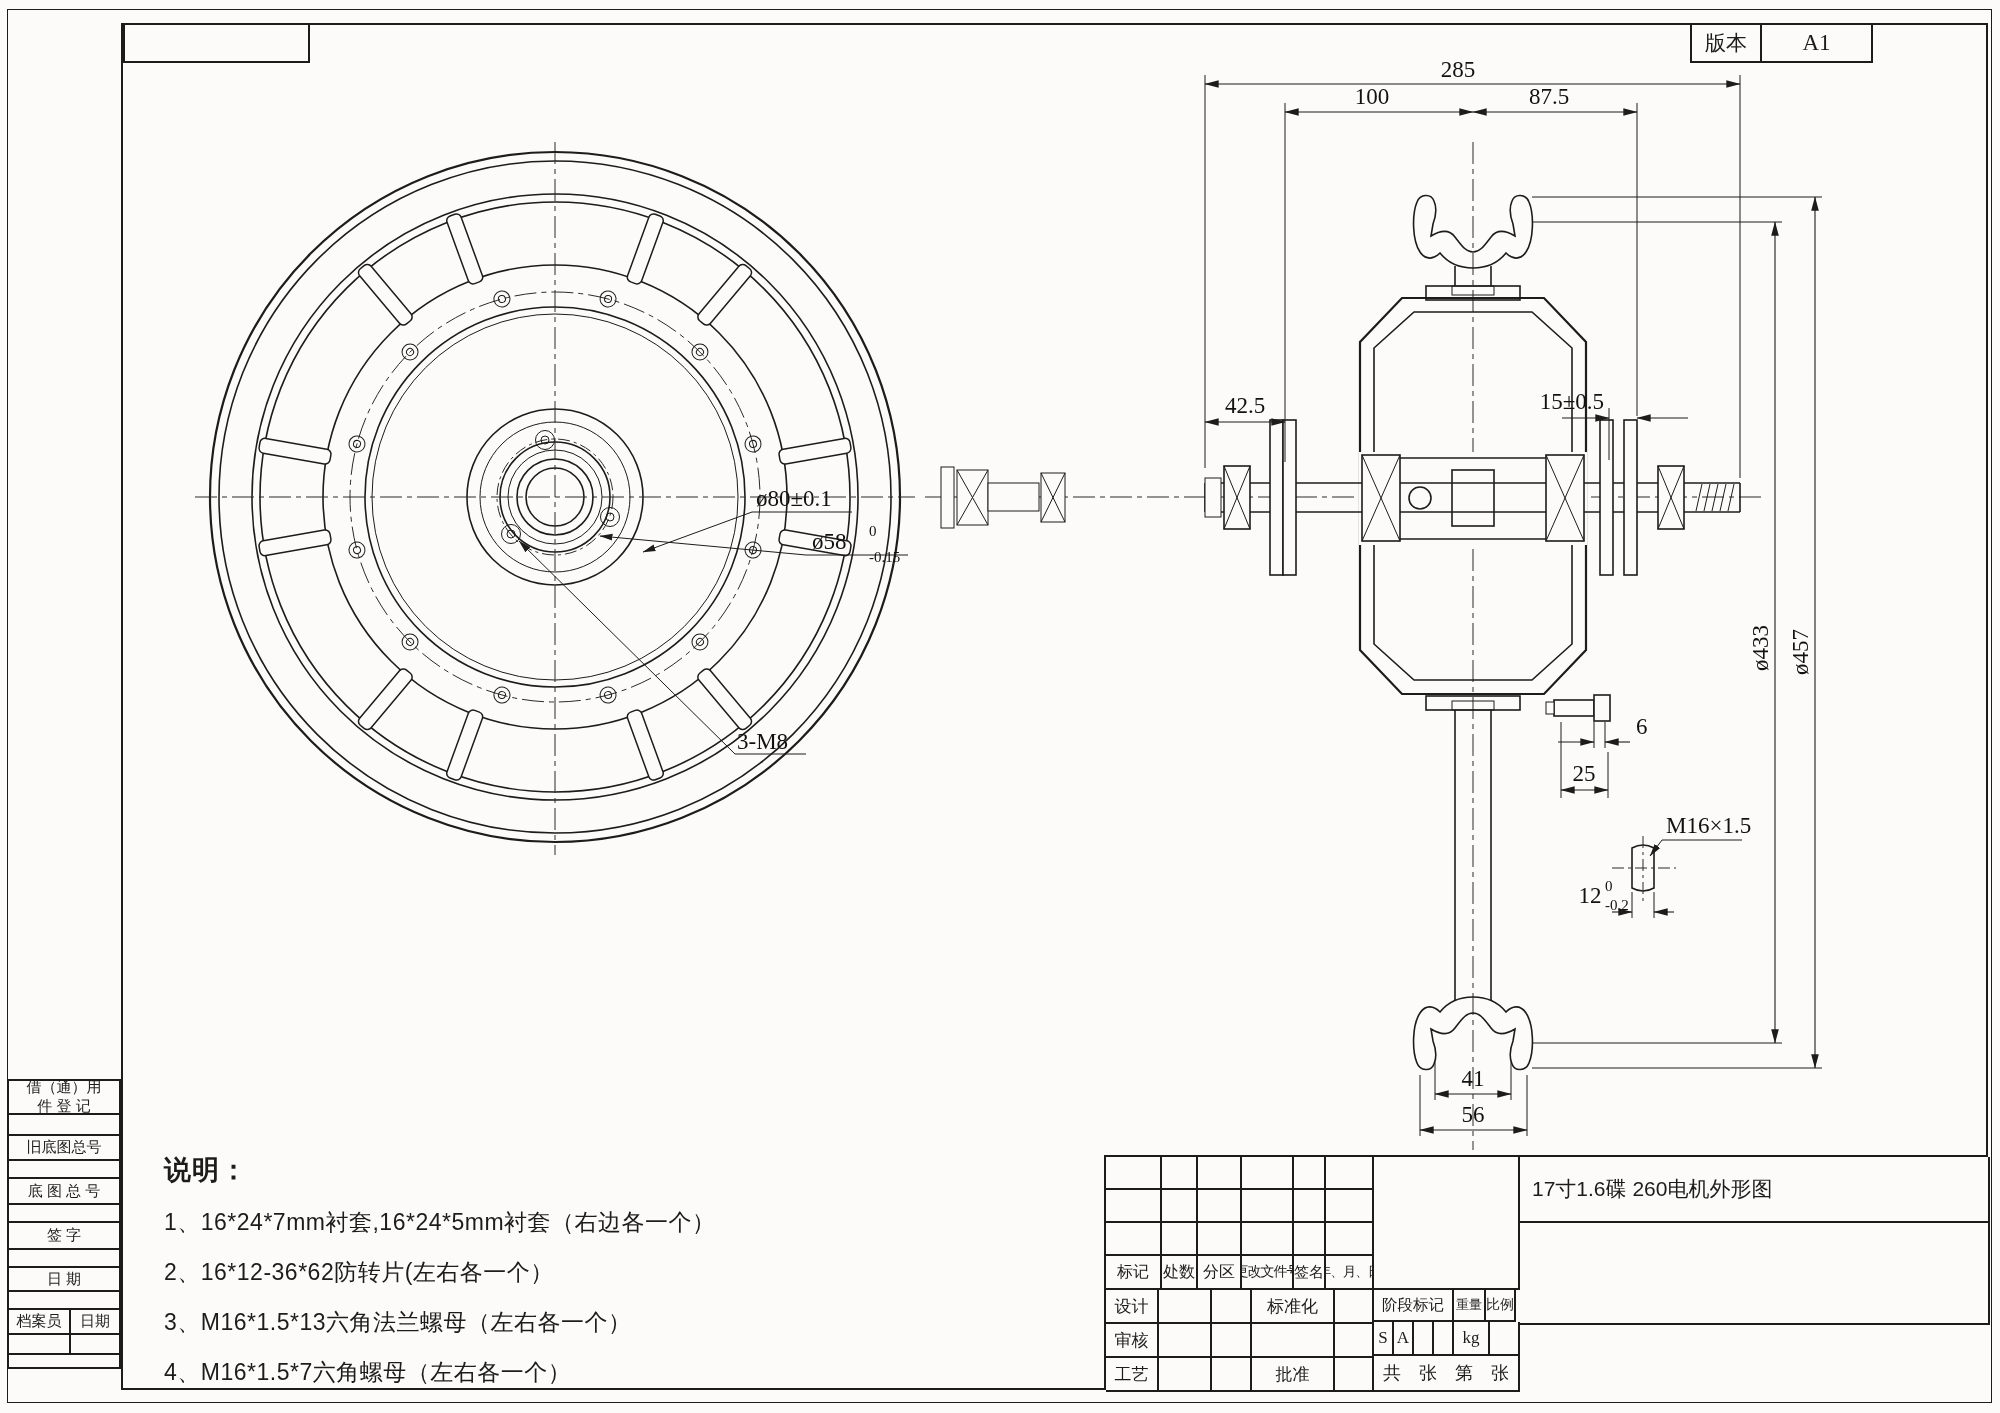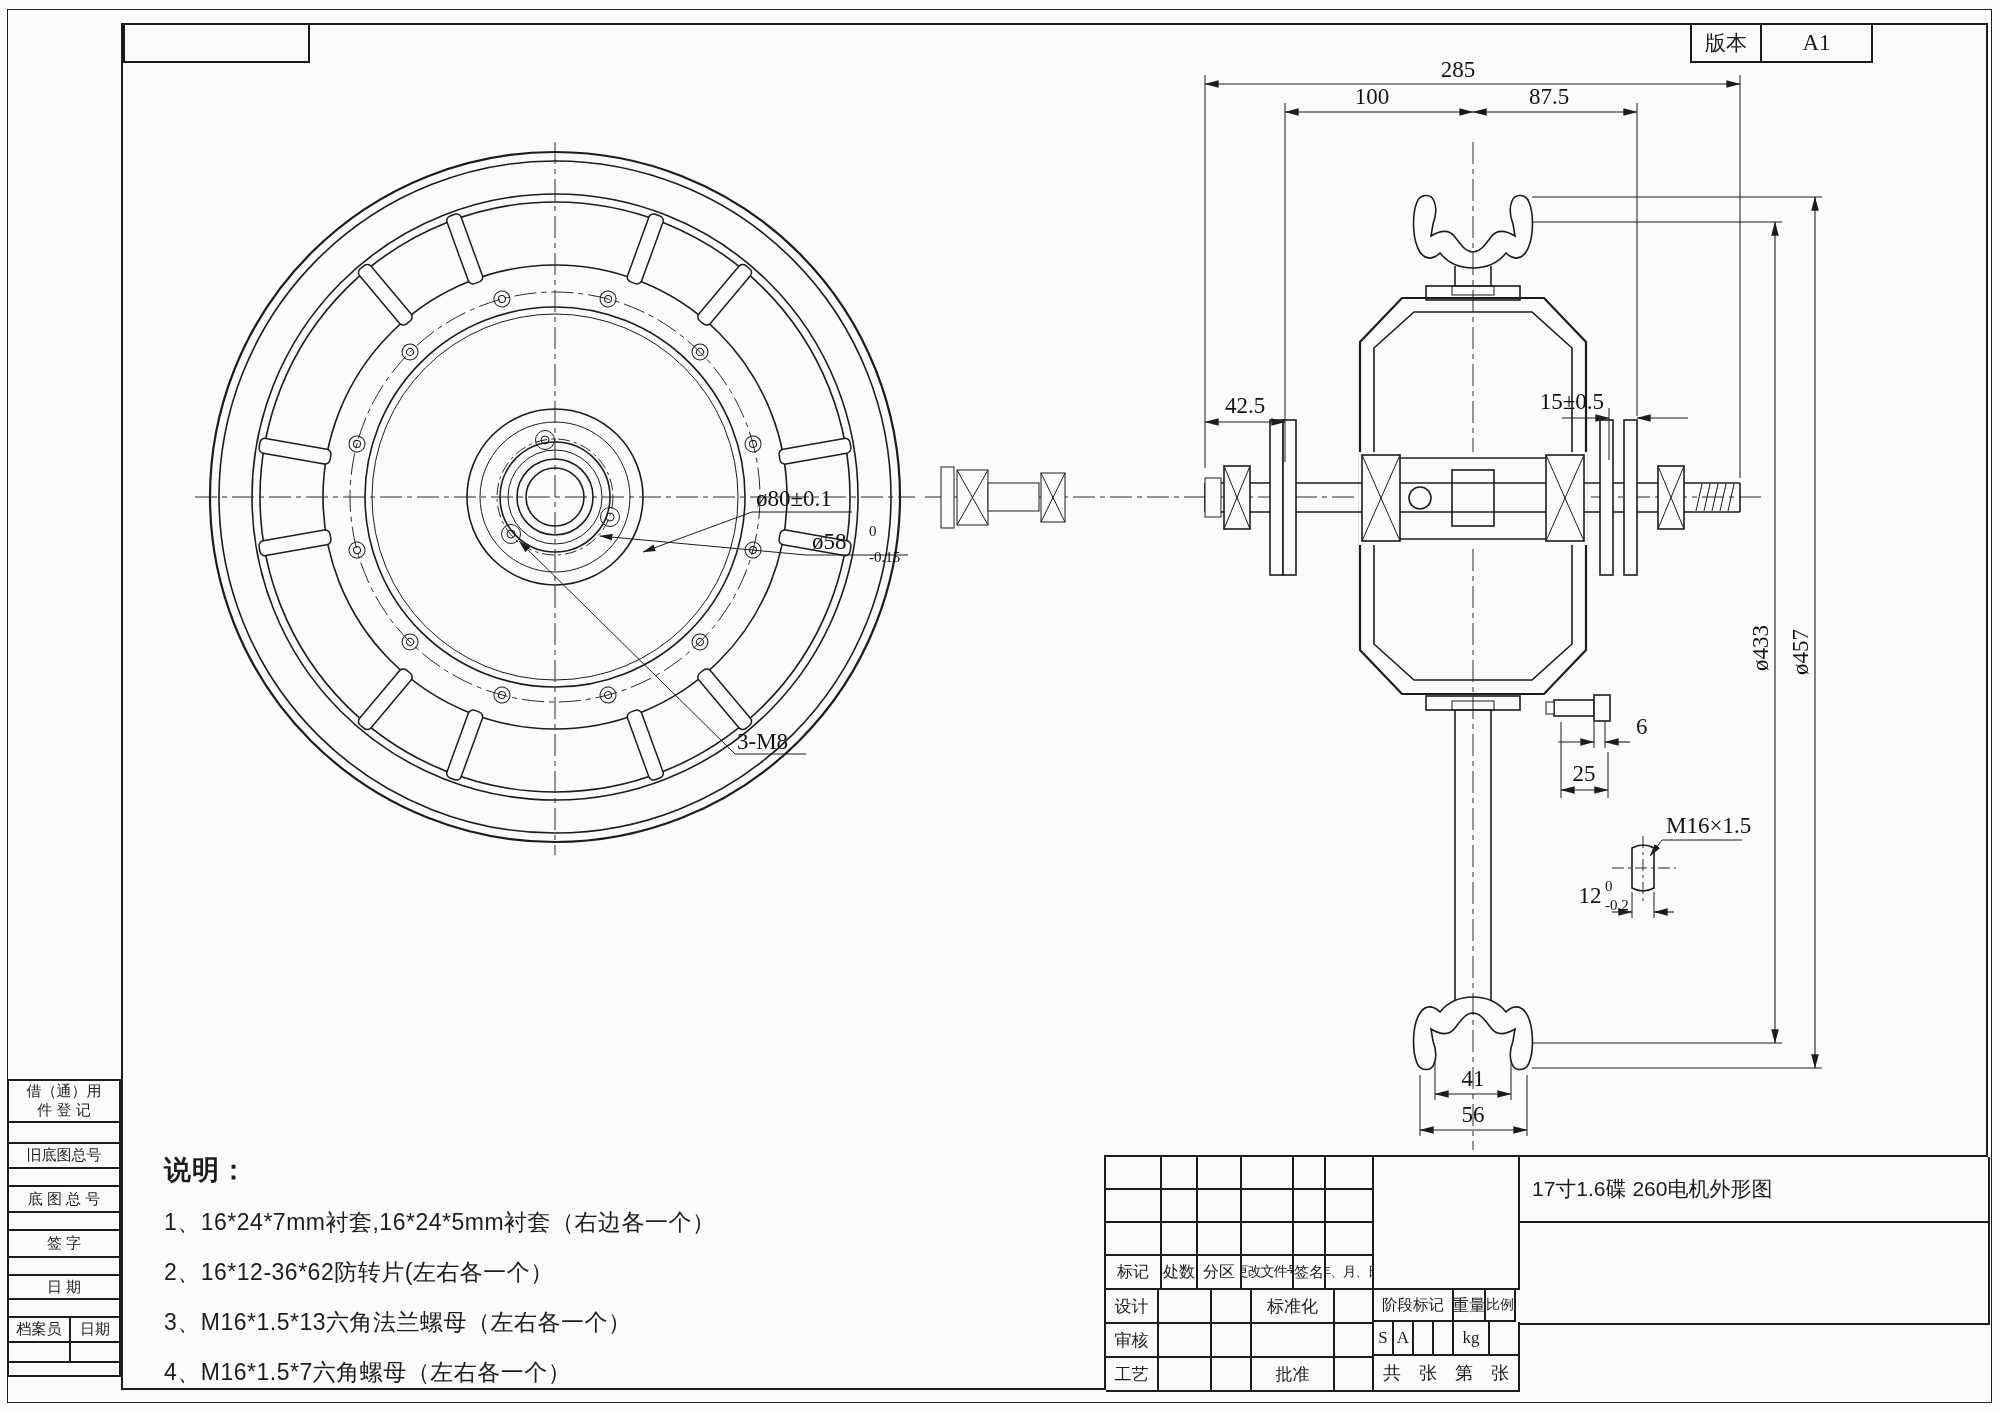--- a/index.html
+++ b/index.html
@@ -340,21 +340,21 @@
   <div class="bd outer"></div>
   <div class="bd inner"></div>
   <div class="bd tlbox"></div>
 
   <div class="bd ver">
     <div class="vcell v1">版本</div>
     <div class="vcell v2">A1</div>
   </div>
 
   <div class="lstrip">
-    <div class="lrow" style="height:44px">
+    <div class="lrow" style="height:36px">
       <span>借（通）用</span>
       <span>件 登 记</span>
     </div>
     <div class="lrow" style="height:23px"></div>
     <div class="lrow" style="height:27px">旧底图总号</div>
     <div class="lrow" style="height:20px"></div>
     <div class="lrow" style="height:28px">底 图 总 号</div>
     <div class="lrow" style="height:20px"></div>
     <div class="lrow" style="height:29px">签  字</div>
     <div class="lrow" style="height:20px"></div>
@@ -436,21 +436,21 @@
         <div class="c" style="width:39px"></div>
       </div>
     </div>
 
     <div class="sec" style="left:268px;width:146px">
       <div class="row" style="height:133px">
           <div class="c" style="width:146px"></div>
         </div>
       <div class="row" style="height:32px">
         <div class="c" style="width:80px;font-size:15.5px">阶段标记</div>
-        <div class="c" style="width:32px;font-size:17px">重量</div>
+        <div class="c" style="width:32px;font-size:13px">重量</div>
         <div class="c" style="width:30px;font-size:14px">比例</div>
       </div>
       <div class="row" style="height:34px">
         <div class="c serif" style="width:20px">S</div>
         <div class="c serif" style="width:20px">A</div>
         <div class="c" style="width:20px"></div>
           <div class="c" style="width:20px"></div>
         <div class="c serif" style="width:36px">kg</div>
         <div class="c" style="width:30px"></div>
       </div>

